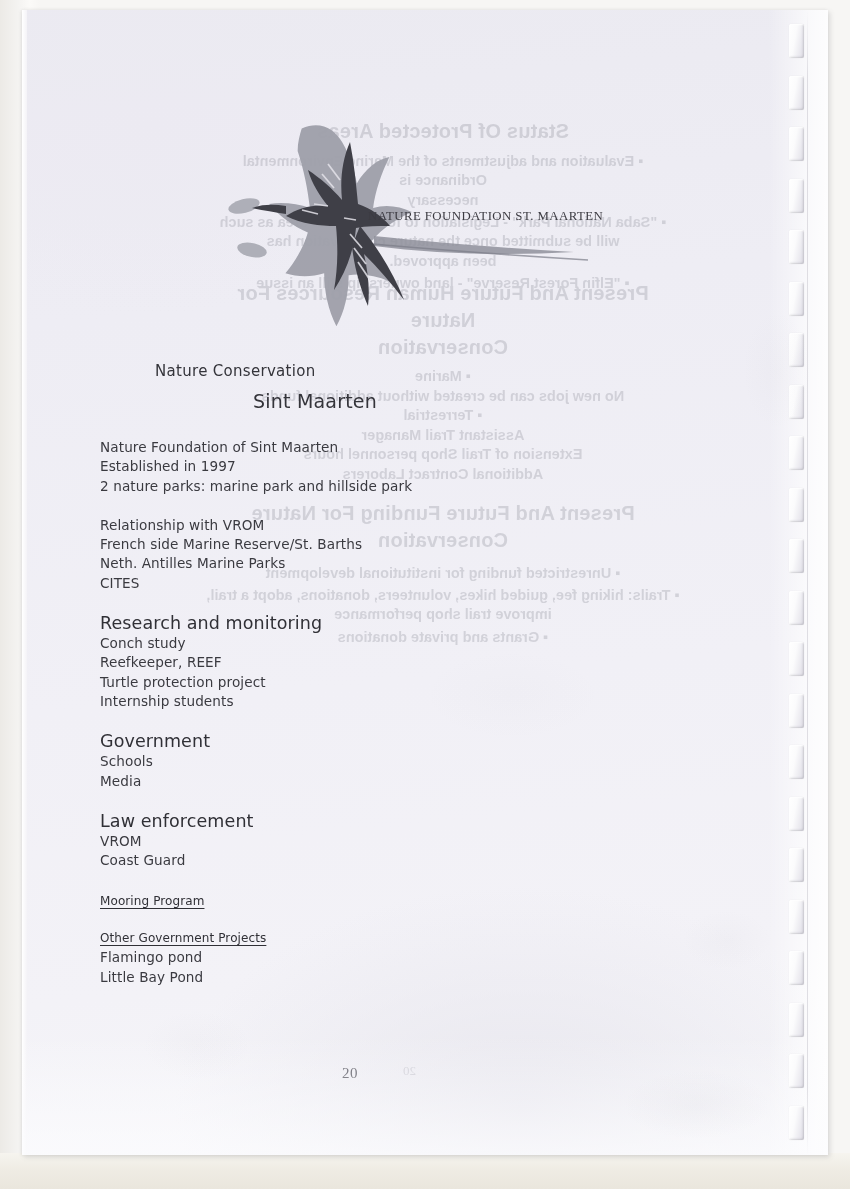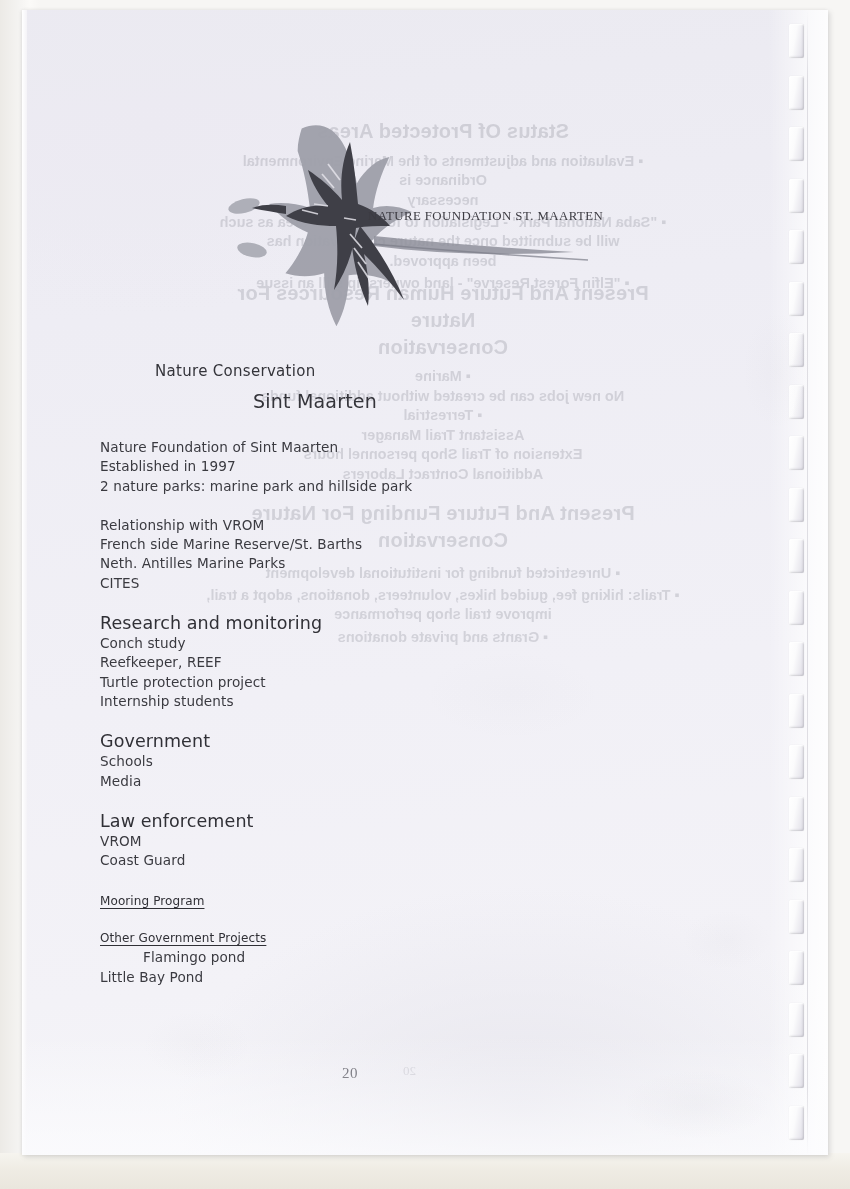--- a/index.html
+++ b/index.html
@@ -275,21 +275,21 @@
     <div class="sec-gap" style="height:24px;"></div>
 
     <div class="sec">
       <div class="sec-head u">Mooring Program</div>
     </div>
 
     <div class="sec-gap" style="height:22px;"></div>
 
     <div class="sec">
       <div class="sec-head u">Other Government Projects</div>
-      <div class="line" style="margin-top:3px;margin-left:43px;">Flamingo pond</div>
+      <div class="line" style="margin-top:3px;">Flamingo pond</div>
       <div class="line">Little Bay Pond</div>
     </div>
   </div>
 
   <div id="page-number-ghost">20</div>
   <div id="page-number">20</div>
 
   <div id="page-shade-right"></div>
   <div id="page-shade-bottom"></div>
 

